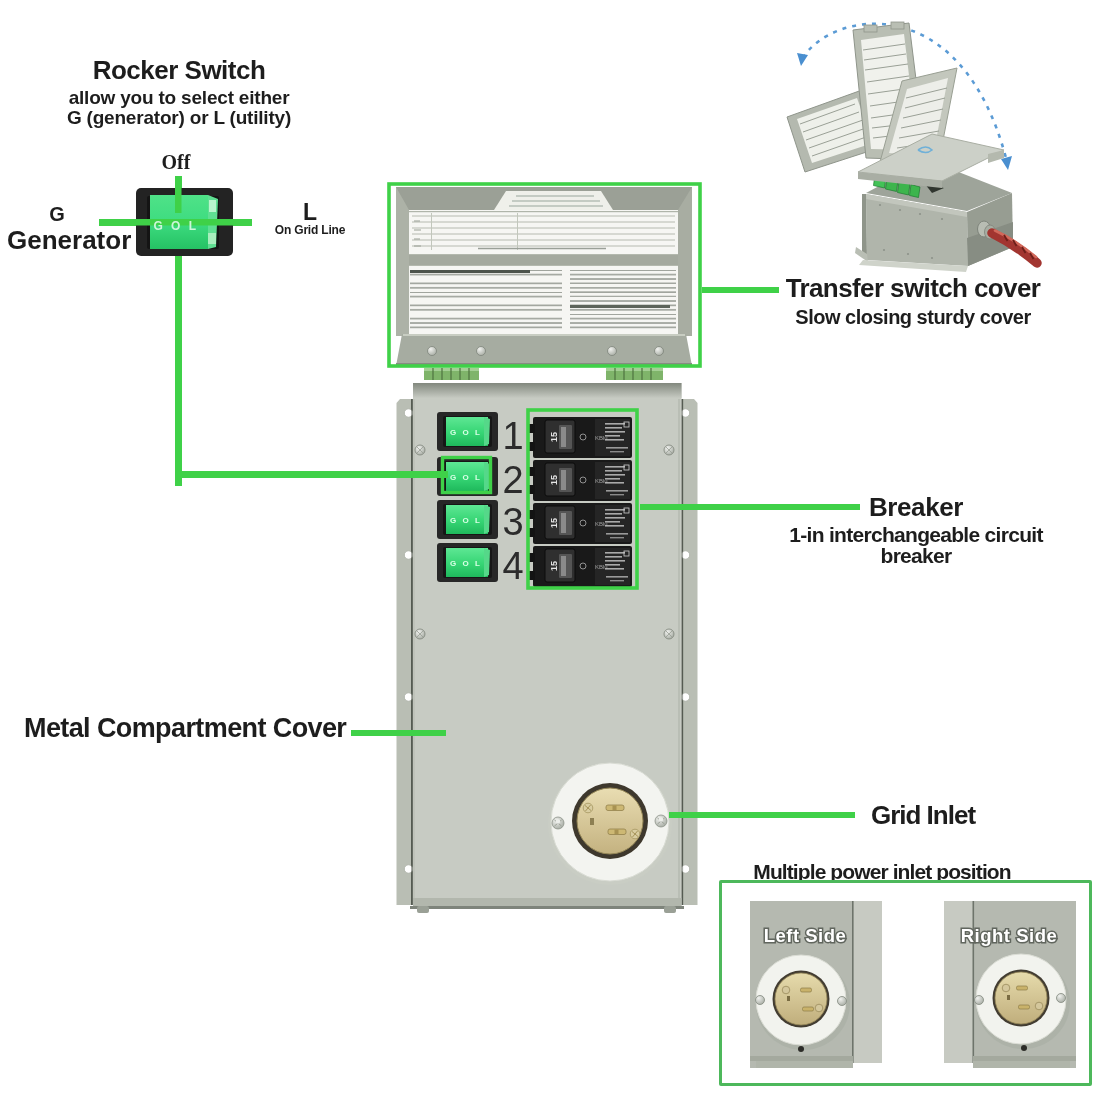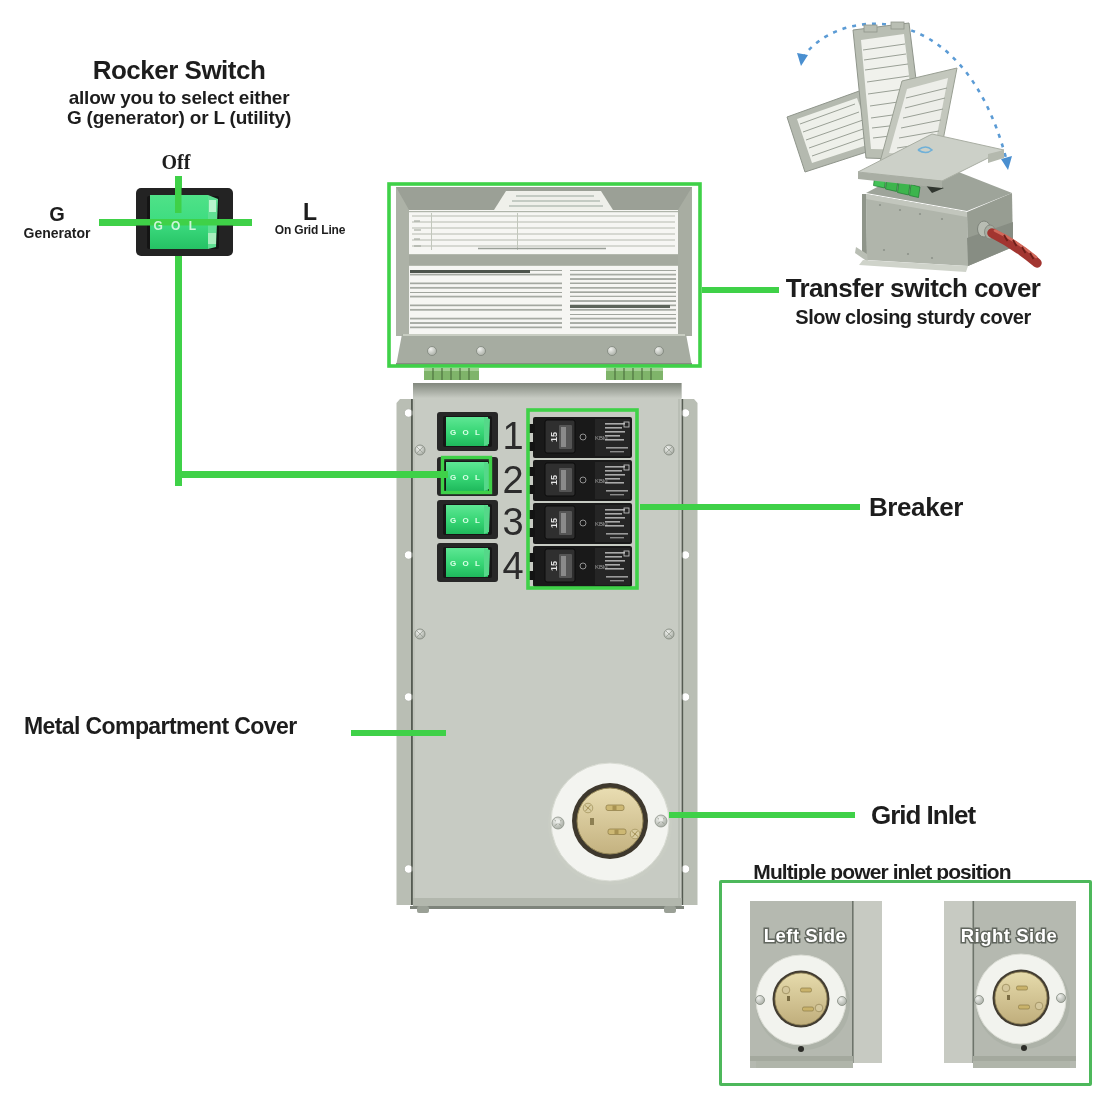--- a/index.html
+++ b/index.html
@@ -11,30 +11,31 @@
   svg{position:absolute;display:block;}
 </style>
 </head>
 <body>
 <div id="stage">
 
   <div class="t b" style="left:29px;top:57px;width:300px;font-size:26px;line-height:26px;letter-spacing:-0.5px;">Rocker Switch</div>
   <div class="t b" style="left:29px;top:88px;width:300px;font-size:19px;line-height:20px;letter-spacing:-0.2px;">allow you to select either<br>G (generator) or L (utility)</div>
   <div class="t b" style="left:146px;top:151px;width:60px;font-size:20px;font-family:Liberation Serif, serif;">Off</div>
   <div class="t b" style="left:7px;top:203px;width:100px;font-size:20px;">G</div>
-  <div class="t b" style="left:7px;top:225px;width:100px;font-size:14px;">Generator</div>
+  <div class="t b" style="left:7px;top:225px;width:100px;font-size:26px;">Generator</div>
   <div class="t b" style="left:250px;top:199px;width:120px;font-size:23px;">L</div>
   <div class="t b" style="left:250px;top:223px;width:120px;font-size:12px;letter-spacing:-0.2px;">On Grid Line</div>
 
   <div class="t b" style="left:762px;top:306px;width:302px;font-size:20px;letter-spacing:-0.5px;">Slow closing sturdy cover</div>
   <div class="t b" style="left:762px;top:273px;width:302px;font-size:26px;letter-spacing:-0.6px;">Transfer switch cover</div>
 
   <div class="t b" style="left:766px;top:492px;width:300px;font-size:26px;letter-spacing:-0.4px;">Breaker</div>
-
-  <div class="t b" style="left:24px;top:713px;font-size:23px;letter-spacing:-0.6px;white-space:nowrap;">Metal Compartment Cover</div>
+  <div class="t b" style="left:766px;top:524px;width:300px;font-size:21px;line-height:21px;letter-spacing:-0.7px;">1-in interchangeable circuit<br>breaker</div>
+
+  <div class="t b" style="left:24px;top:713px;font-size:27px;letter-spacing:-0.6px;white-space:nowrap;">Metal Compartment Cover</div>
 
   <div class="t b" style="left:773px;top:800px;width:300px;font-size:26px;letter-spacing:-1px;">Grid Inlet</div>
   <div class="t b" style="left:732px;top:829px;width:300px;font-size:21px;line-height:29px;letter-spacing:-0.9px;margin-top:28px;">Multiple power inlet position<br>Front, Left and Right side</div>
 
   <div class="ln" style="left:99px;top:219px;width:153px;height:6.5px;"></div>
   <div class="ln" style="left:175px;top:176px;width:6.5px;height:37px;"></div>
   <div class="ln" style="left:175px;top:256px;width:6.5px;height:230px;"></div>
   <div class="ln" style="left:175px;top:471px;width:273px;height:6.5px;"></div>
   <div class="ln" style="left:702px;top:287px;width:77px;height:6px;"></div>
   <div class="ln" style="left:640px;top:504px;width:220px;height:6px;"></div>

